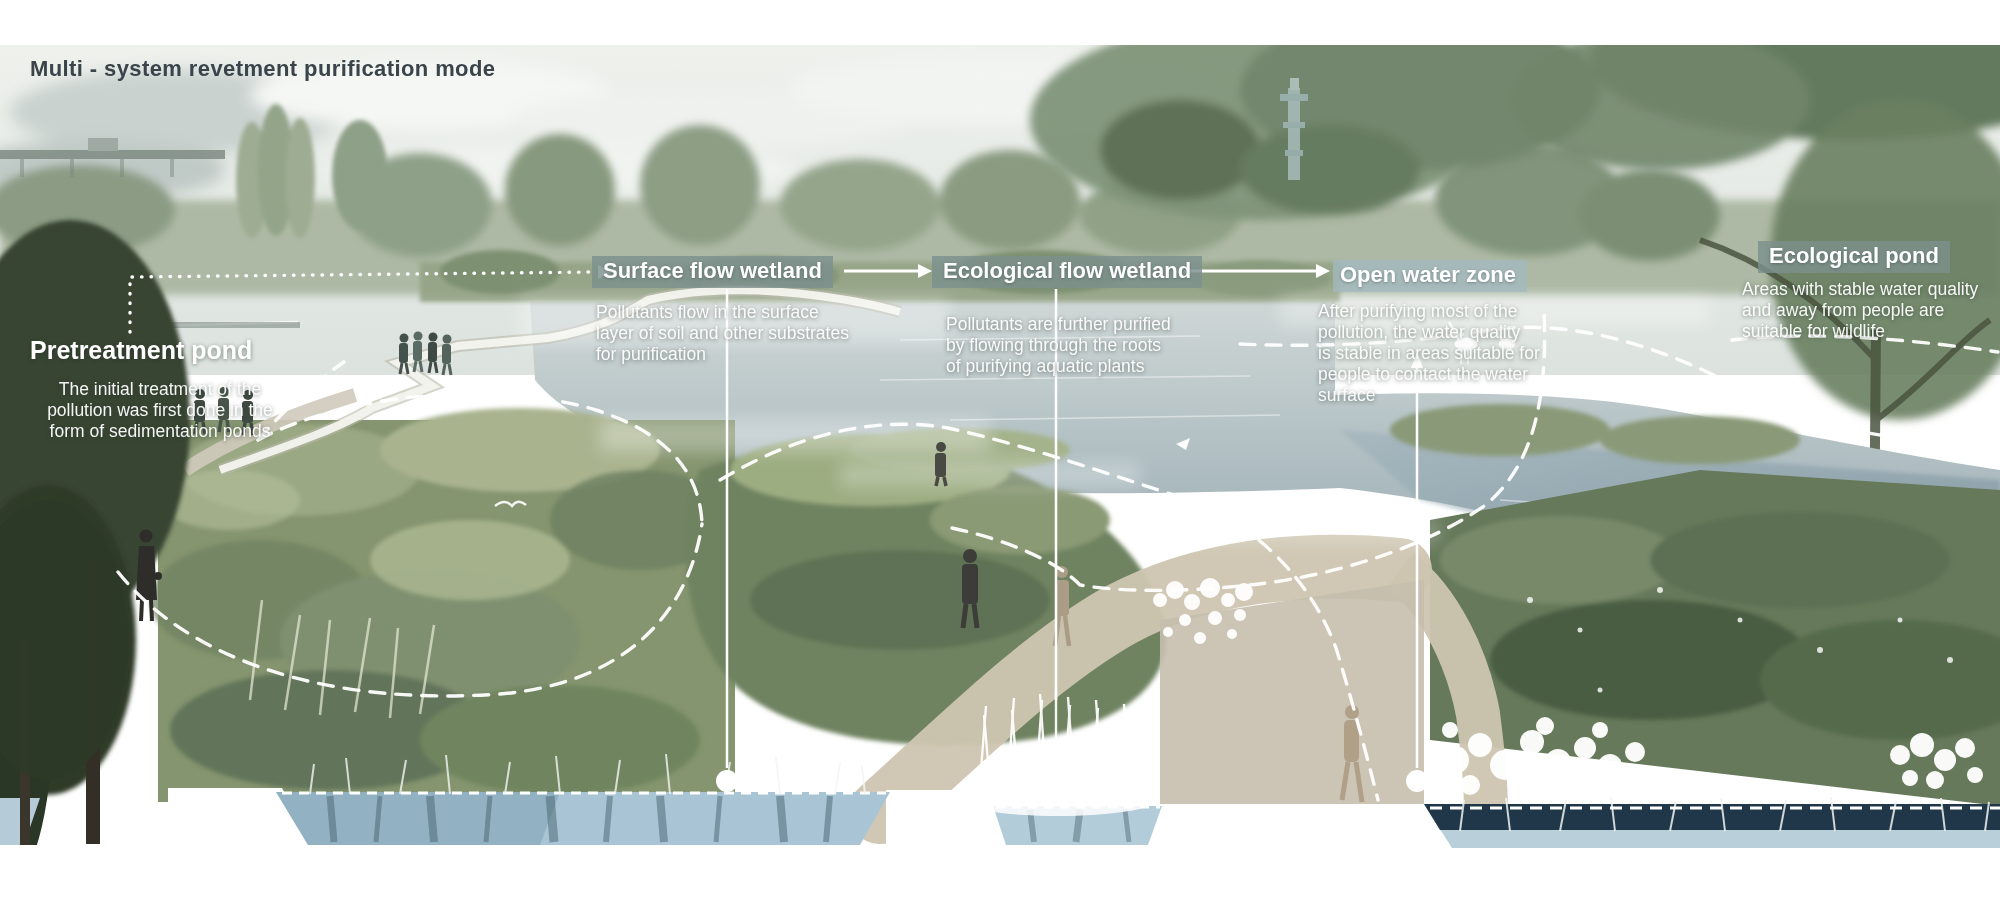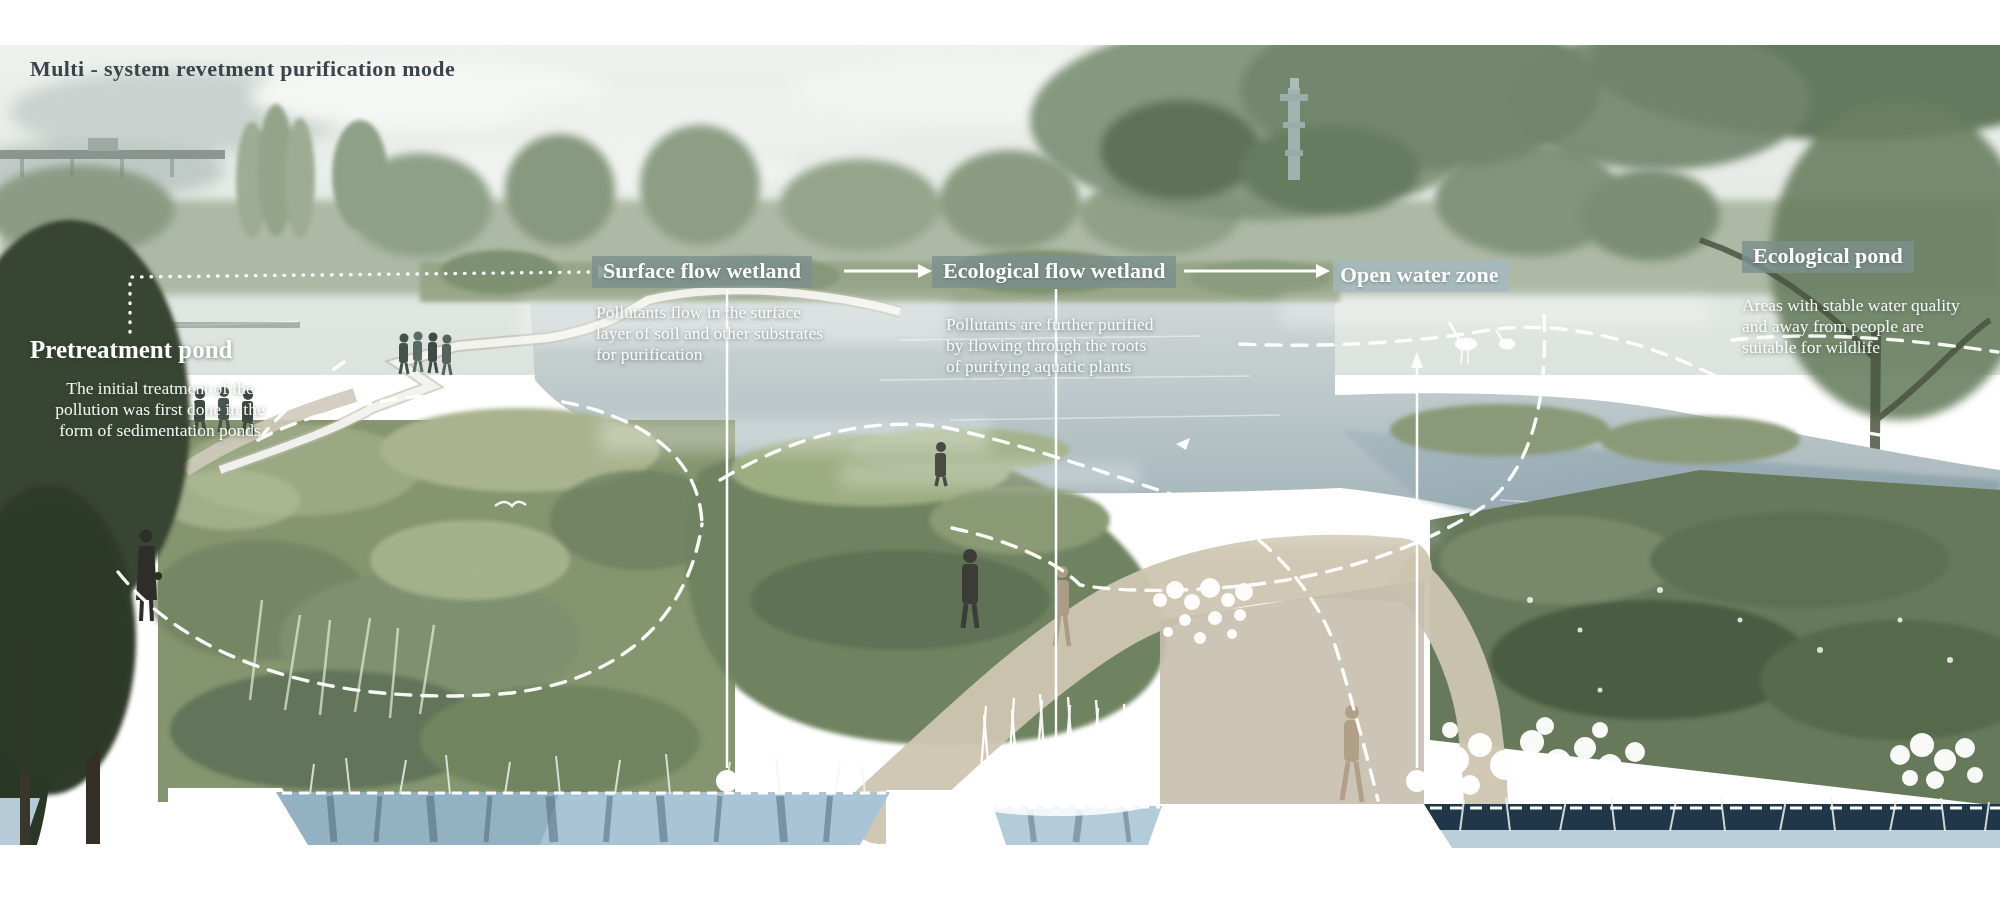--- a/index.html
+++ b/index.html
@@ -1,17 +1,17 @@
 <!DOCTYPE html>
 <html><head>
 <meta charset="utf-8">
 <style>
   html,body{margin:0;padding:0;background:#ffffff;}
   .canvas{position:relative;width:2000px;height:900px;background:#ffffff;overflow:hidden;
-          font-family:Liberation Serif, serif;}
+          font-family:Liberation Sans, sans-serif;}
   .scene{position:absolute;left:0;top:0;width:2000px;height:900px;}
   .anno{position:absolute;z-index:5;}
   .page-title{left:30px;top:56px;font-size:22px;font-weight:bold;letter-spacing:.4px;color:#3a444b;}
   .zone-heading-plain{font-size:25px;font-weight:bold;color:#ffffff;
         text-shadow:0 1px 4px rgba(35,50,40,.55);}
   .zone-label-box{display:inline-block;font-size:22px;font-weight:bold;color:#ffffff;
         padding:2px 11px 4px;text-shadow:0 1px 3px rgba(40,55,60,.4);}
   .box-green{background:rgba(125,144,142,.82);}
   .box-blue{background:rgba(163,184,192,.78);}
   .zone-desc{font-size:17.5px;line-height:21px;color:rgba(255,255,255,.95);white-space:pre-line;
@@ -494,22 +494,27 @@
 
 <div class="anno" style="left:932px;top:256px;">
   <span class="zone-label-box box-green">Ecological flow wetland</span>
   <div class="zone-desc" style="margin:26px 0 0 14px;width:270px;">Pollutants are further purified
 by flowing through the roots
 of purifying aquatic plants</div>
 </div>
 
 <div class="anno" style="left:1318px;top:260px;">
   <span class="zone-label-box box-blue" style="margin-left:15px;padding-left:7px;">Open water zone</span>
+  <div class="zone-desc" style="margin-top:9px;width:230px;">After purifying most of the
+pollution, the water quality
+is stable in areas suitable for
+people to contact the water
+surface</div>
 </div>
 
 <div class="anno" style="left:1742px;top:241px;">
-  <span class="zone-label-box box-green" style="">Ecological pond</span>
-  <div class="zone-desc" style="margin-top:22px;width:240px;">Areas with stable water quality
+  <span class="zone-label-box box-green" style="margin-left:16px;">Ecological pond</span>
+  <div class="zone-desc" style="margin-top:6px;width:240px;">Areas with stable water quality
 and away from people are
 suitable for wildlife</div>
 </div>
 
 </div>
 
 </body></html>

